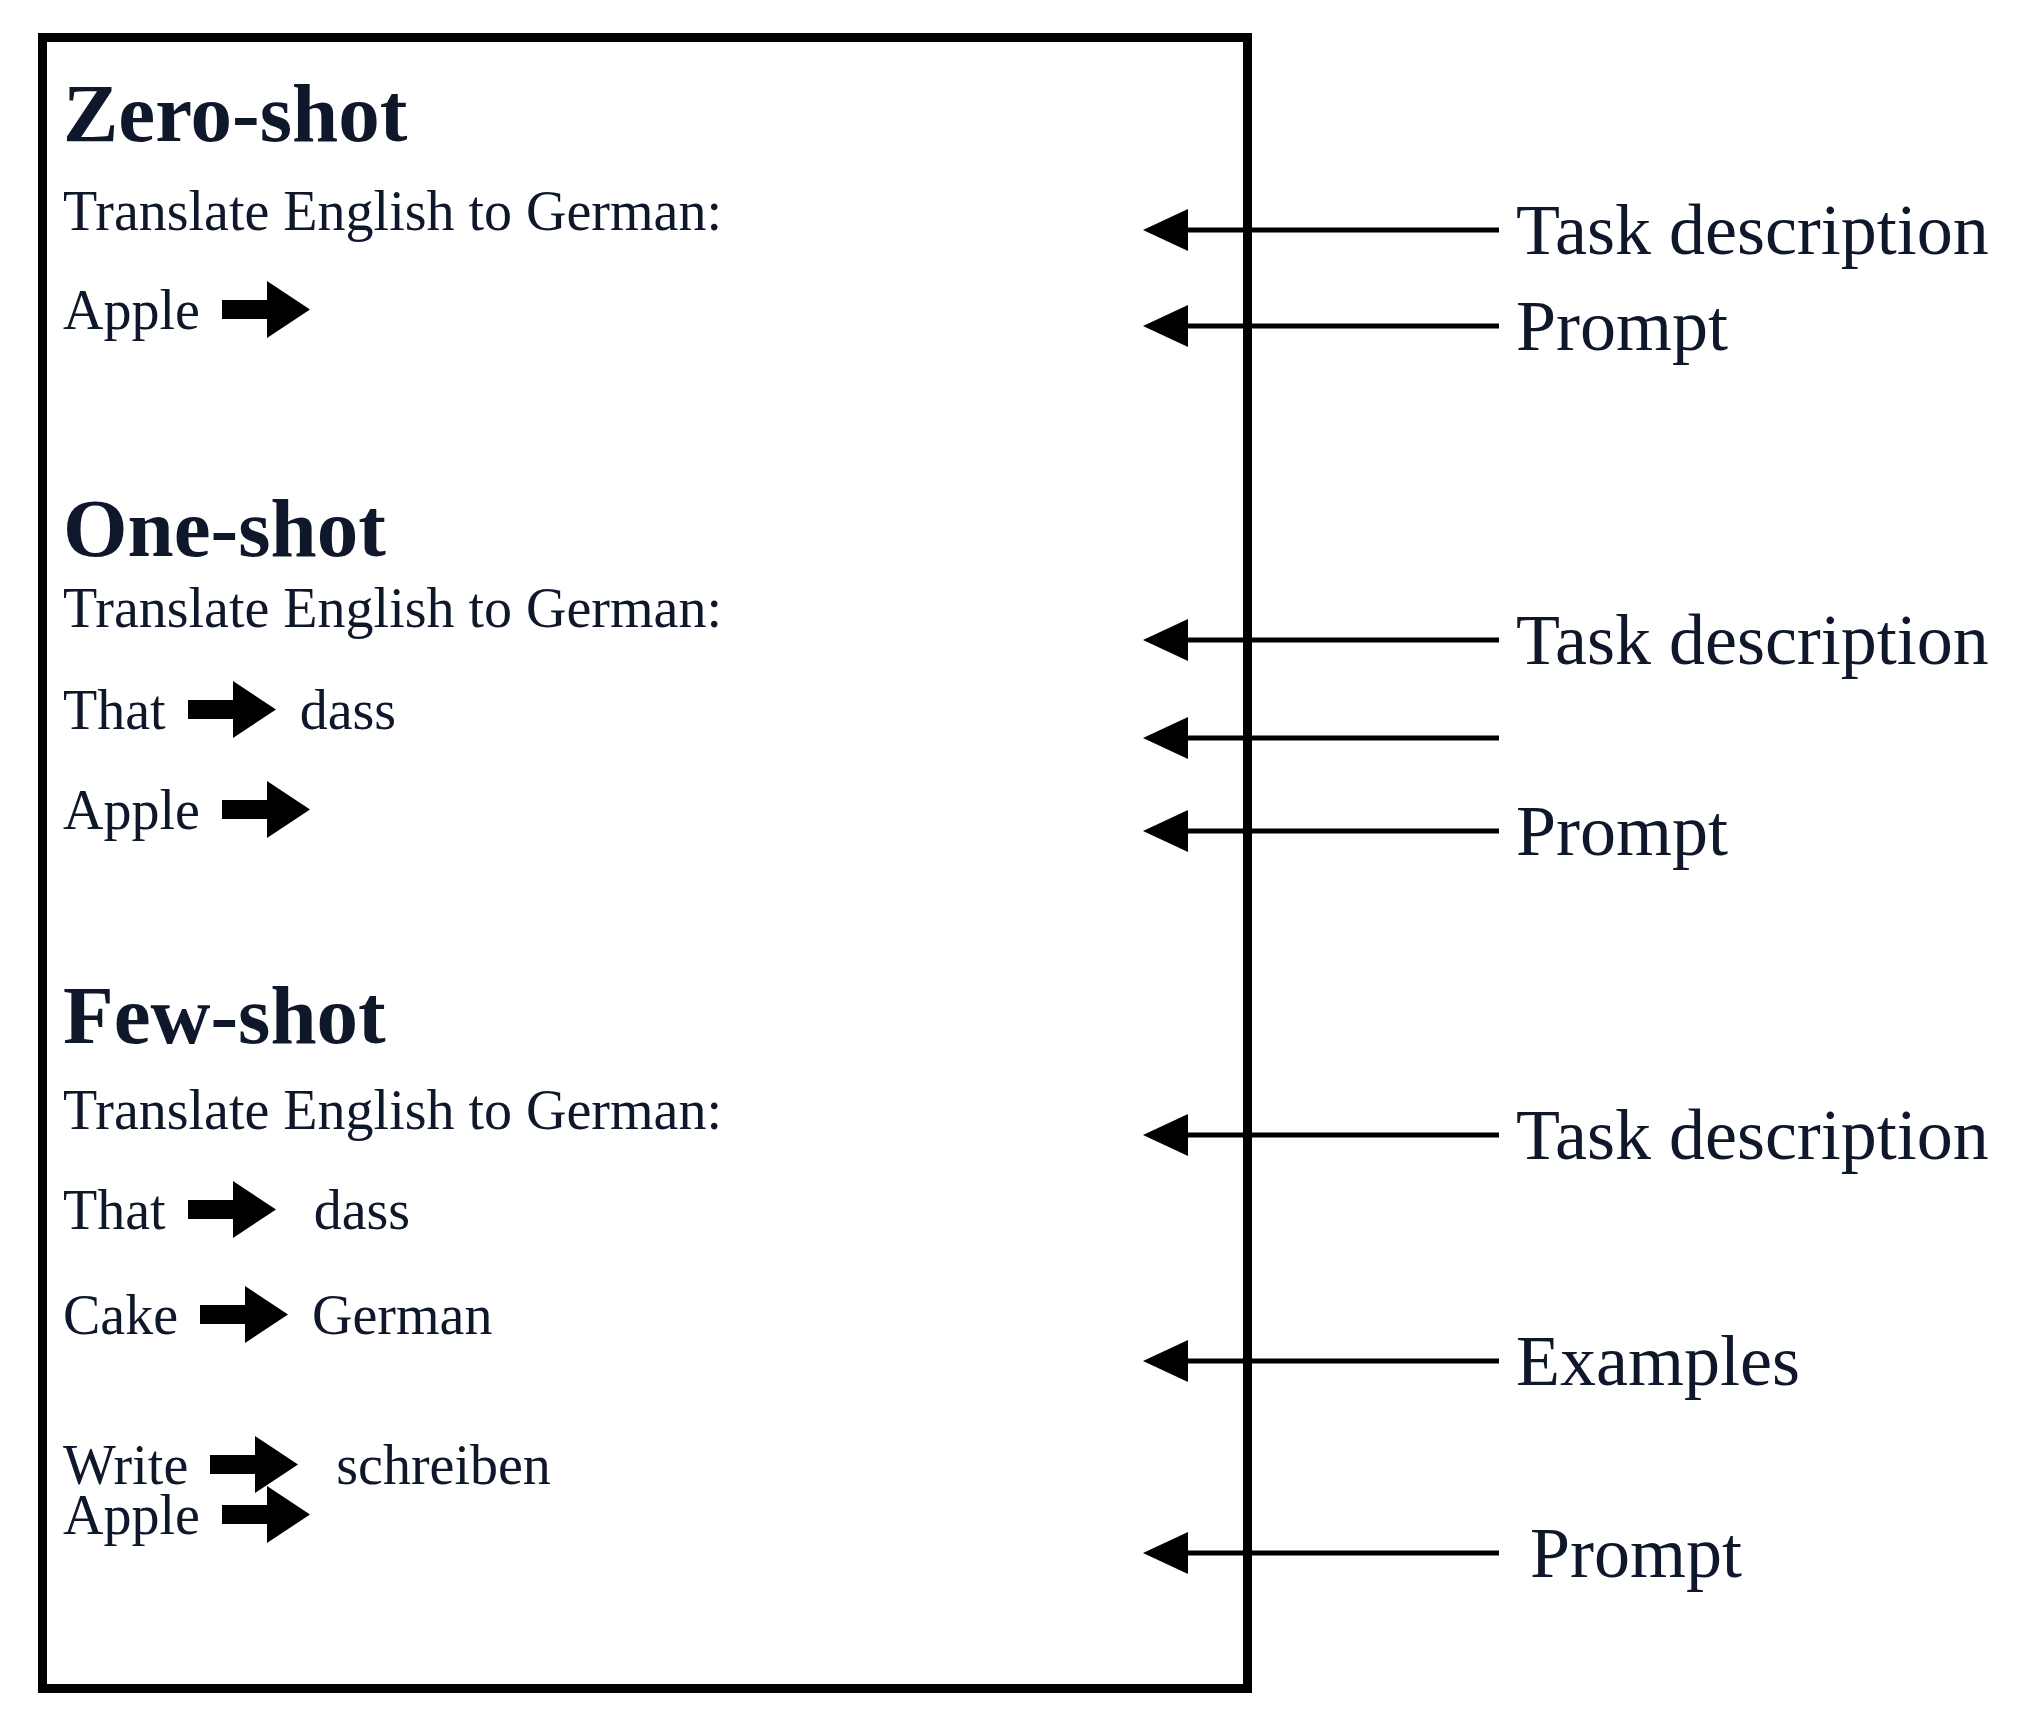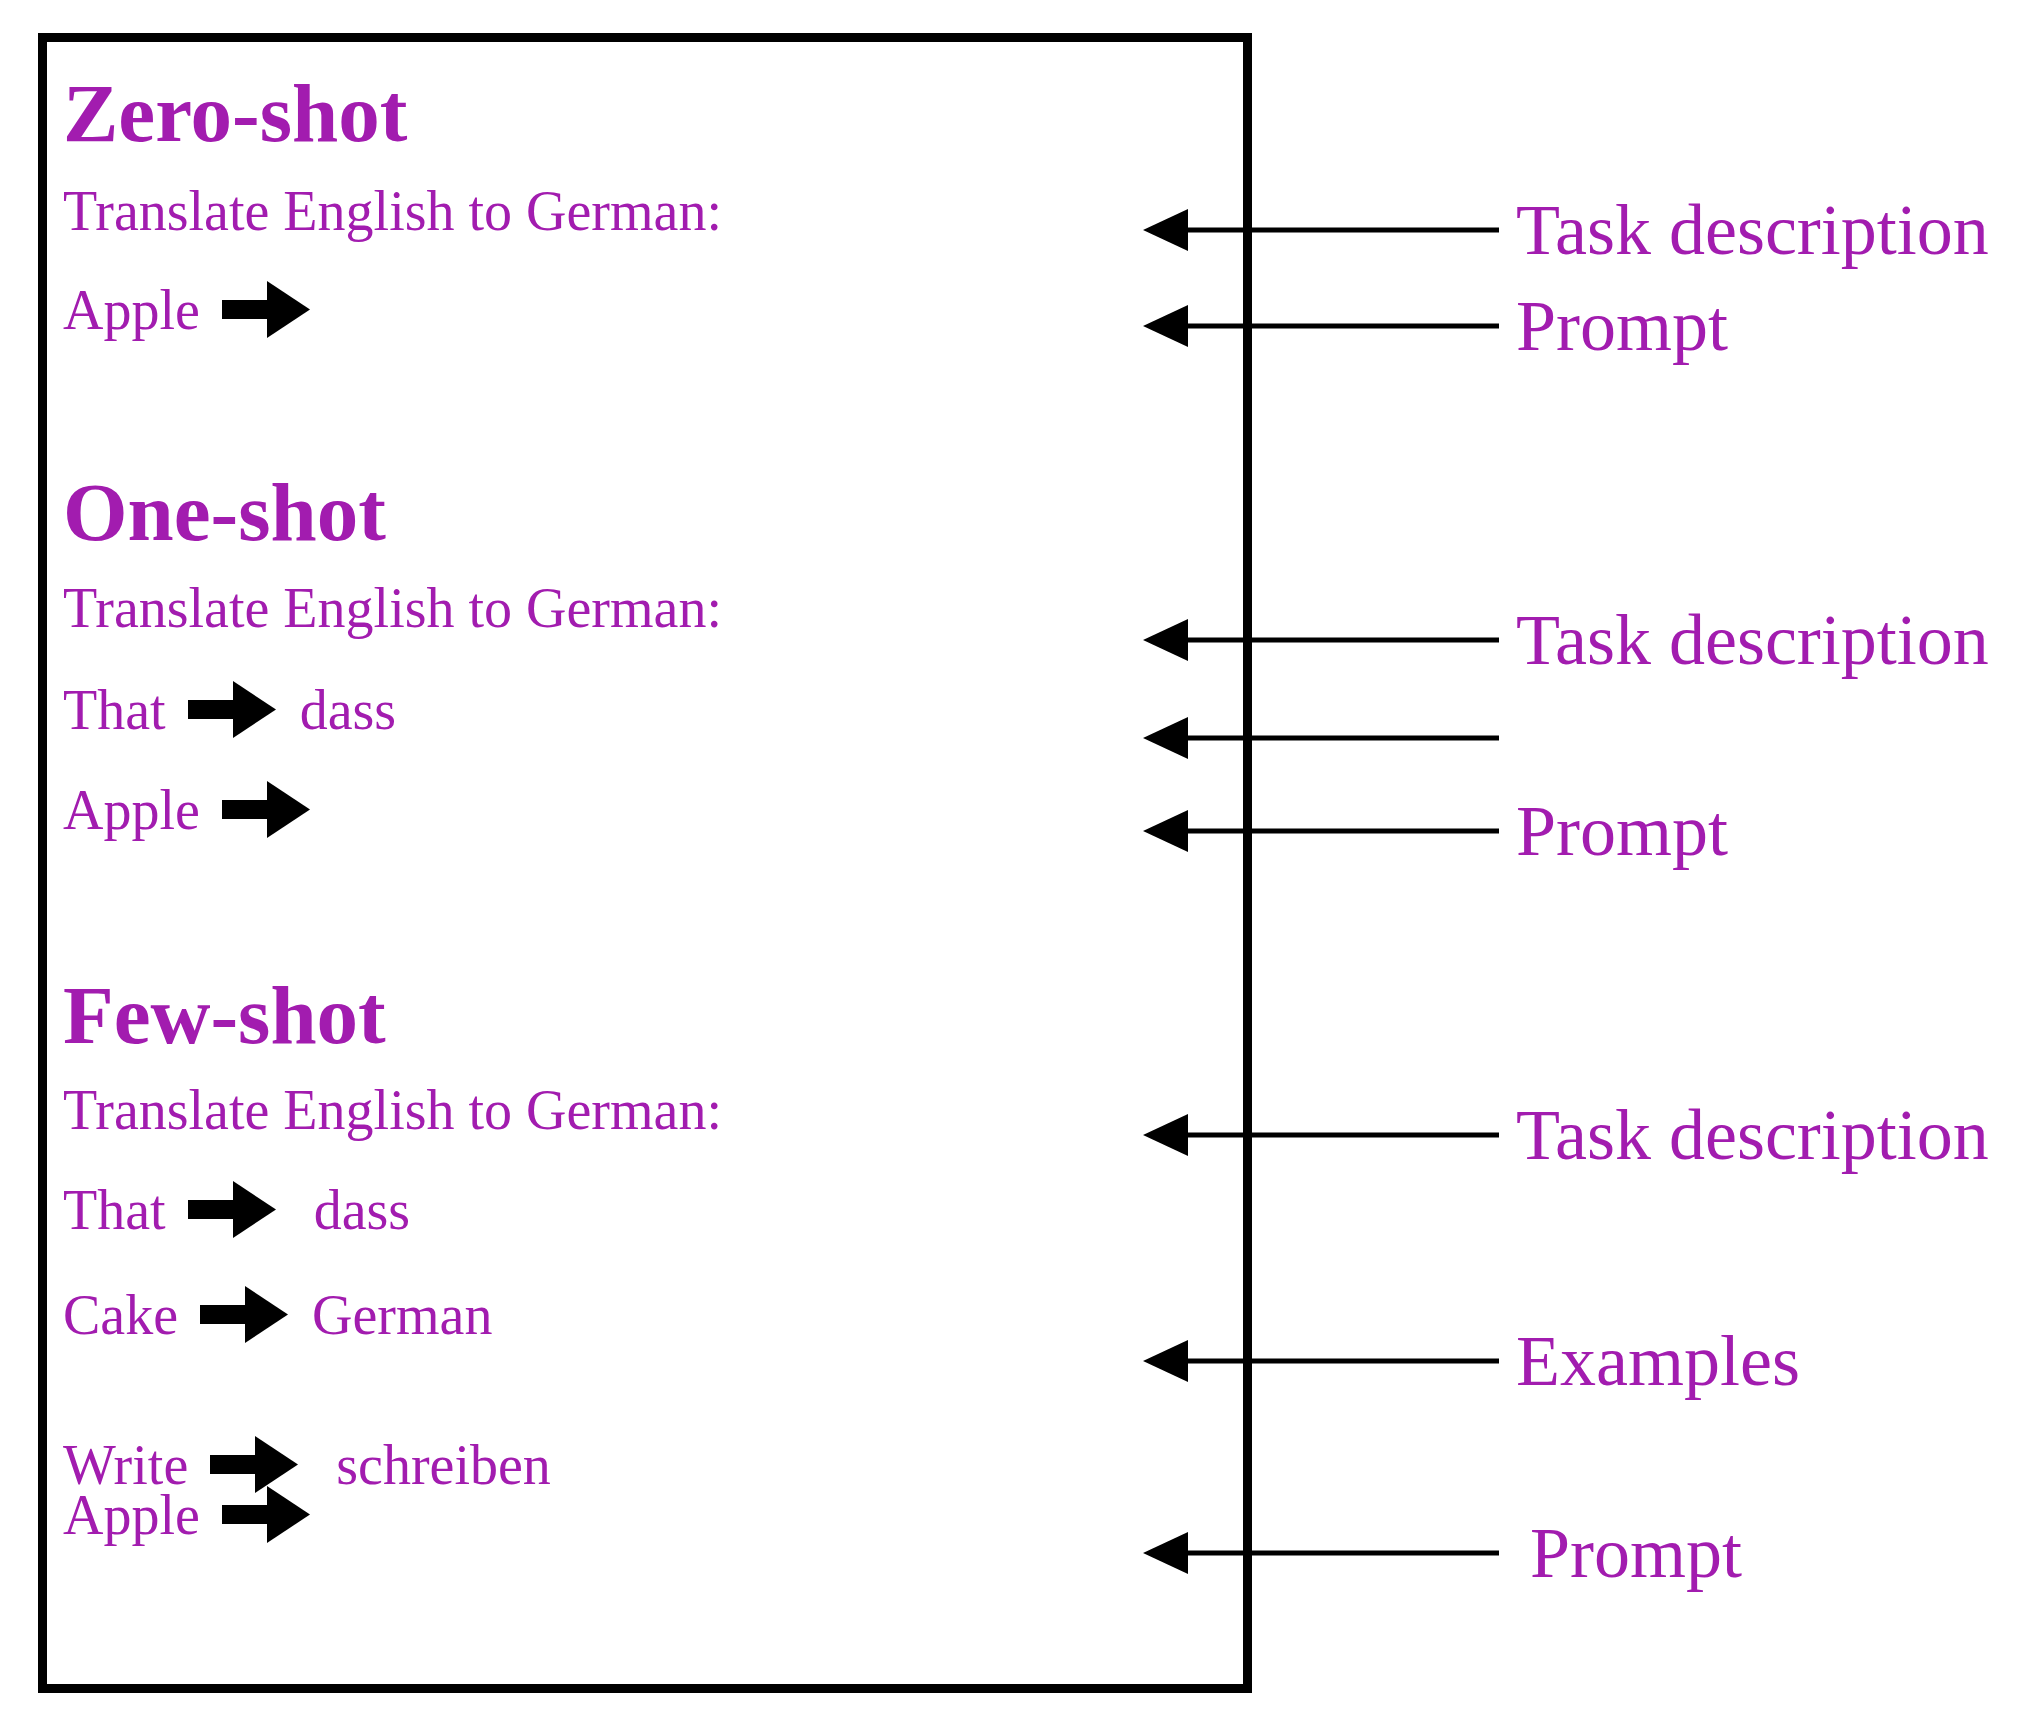--- a/index.html
+++ b/index.html
@@ -1,17 +1,17 @@
 <!DOCTYPE html>
 <html><head>
 <meta charset="utf-8">
 <style>
   html,body{margin:0;padding:0;background:#ffffff;}
   .canvas{
-    position:relative;width:2031px;height:1719px;background:#ffffff;color:#a21caf;
+    position:relative;width:2031px;height:1719px;background:#ffffff;color:#0f172a;
     font-family:"Liberation Serif","DejaVu Serif",serif;overflow:hidden;
   }
   .prompt-box{
     position:absolute;left:38px;top:33px;width:1214px;height:1660px;
     border:9px solid #000;box-sizing:border-box;background:#ffffff;
   }
   .line{
     position:absolute;left:63px;height:100px;line-height:100px;
     font-size:56px;white-space:pre;z-index:2;
   }
@@ -33,21 +33,21 @@
 
 <div class="canvas">
   <div class="prompt-box"></div>
   <div id="lines-root">
       <div class="line heading" style="top: 63px;">Zero-shot</div>
       <div class="line" style="top: 161px;"><span>Translate English to German:</span></div>
       <div class="line" style="top: 260px;"><span>Apple</span><svg class="glyph" width="88" height="58" viewBox="0 0 88 58" aria-hidden="true">
     <rect x="0" y="20" width="50" height="19"></rect>
     <polygon points="45,1 88,29.5 45,58"></polygon>
   </svg><span></span></div>
-      <div class="line heading" style="top: 462px; text-align: right;">One-shot</div>
+      <div class="line heading" style="top: 478px; text-align: right;">One-shot</div>
       <div class="line" style="top: 558px;"><span>Translate English to German:</span></div>
       <div class="line" style="top: 660px;"><span>That</span><svg class="glyph" width="88" height="58" viewBox="0 0 88 58" aria-hidden="true">
     <rect x="0" y="20" width="50" height="19"></rect>
     <polygon points="45,1 88,29.5 45,58"></polygon>
   </svg><span>dass</span></div>
       <div class="line" style="top: 760px;"><span>Apple</span><svg class="glyph" width="88" height="58" viewBox="0 0 88 58" aria-hidden="true">
     <rect x="0" y="20" width="50" height="19"></rect>
     <polygon points="45,1 88,29.5 45,58"></polygon>
   </svg><span></span></div>
       <div class="line heading" style="top: 965px;">Few-shot</div>

